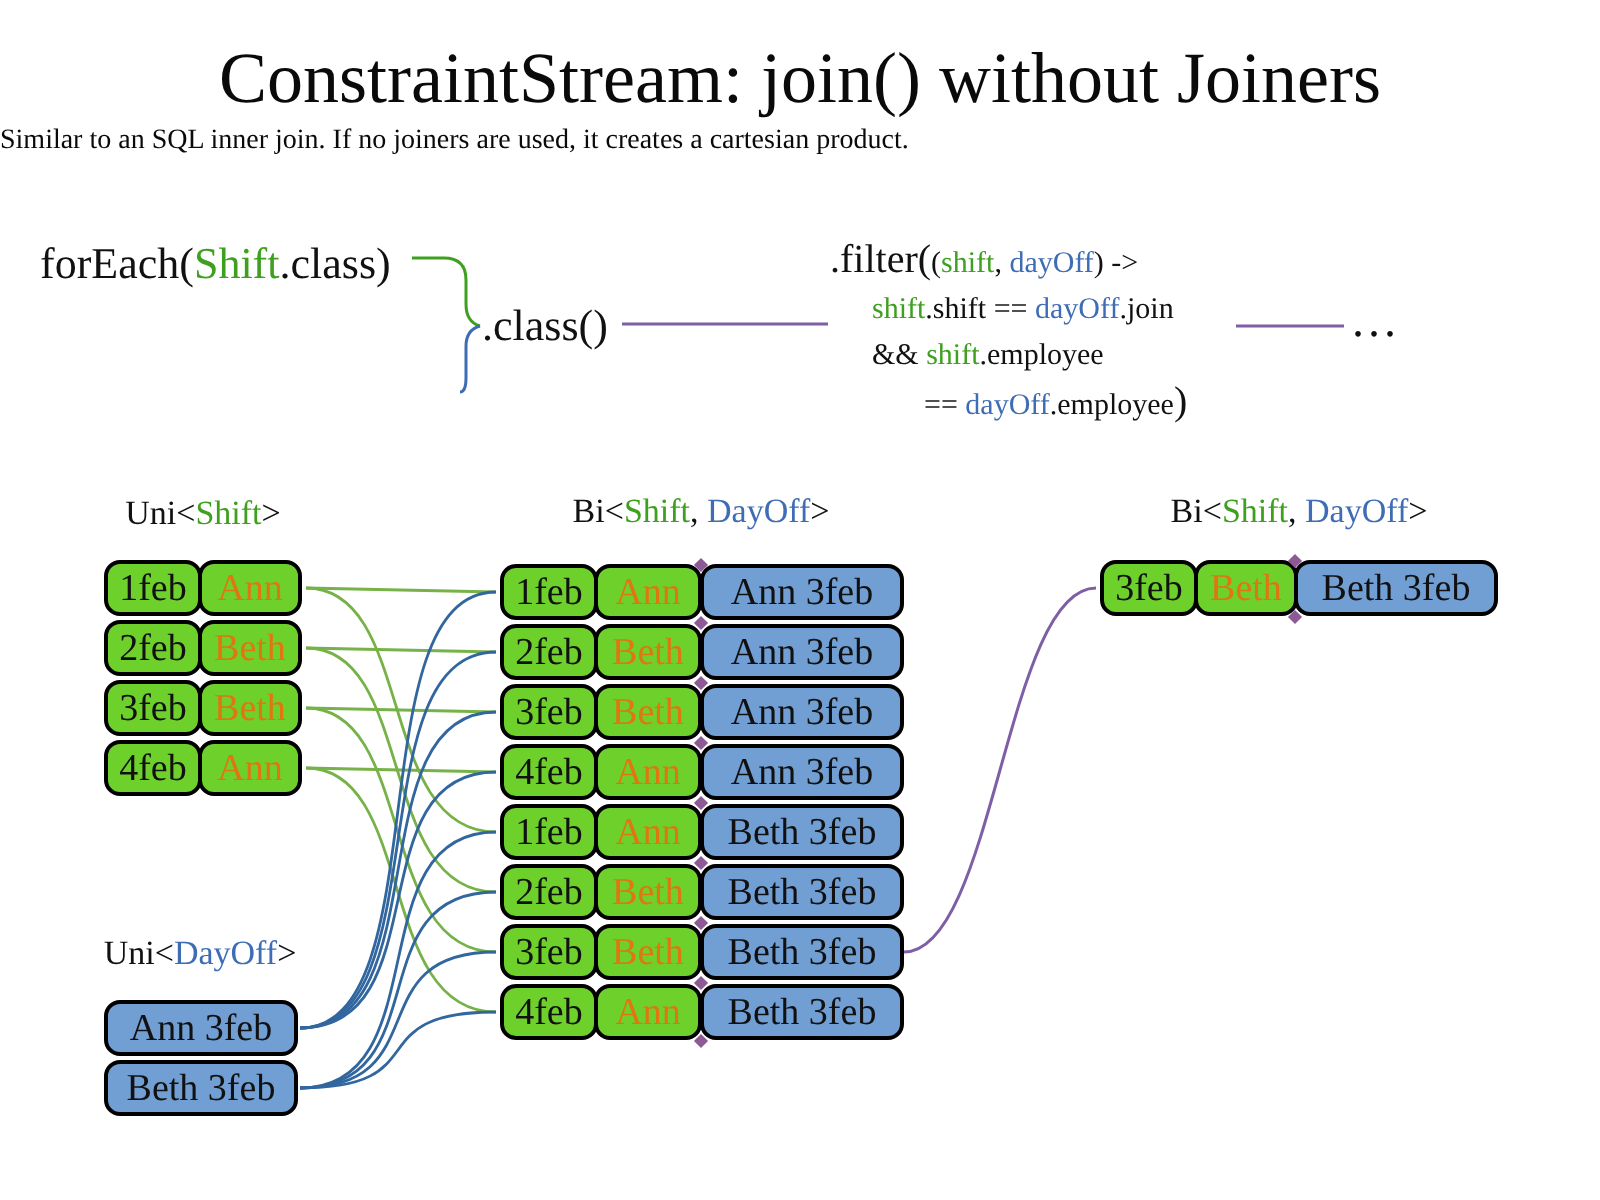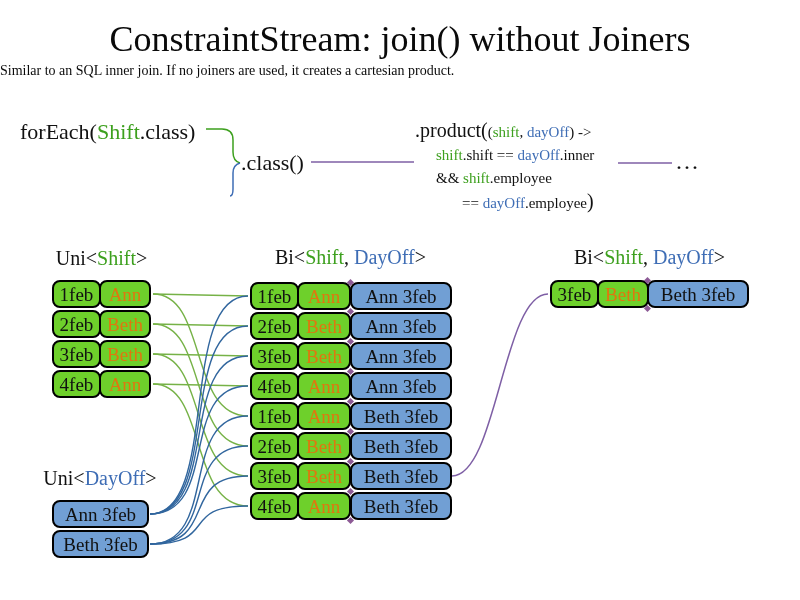--- a/index.html
+++ b/index.html
@@ -15,21 +15,21 @@
   .code-join{left:241px;top:150px;}
   .filter-block{position:absolute;left:415px;top:118px;font-size:15px;white-space:nowrap;}
   .filter-line1{line-height:24px;}
   .filter-line{line-height:23px;}
   .fl2,.fl3{margin-left:21px;}
   .fl4{margin-left:47px;}
   .big{font-size:20px;}
   .ellipsis{position:absolute;left:676px;top:148px;font-size:24px;letter-spacing:2px;}
   .tok-green{color:var(--code-green);}
   .tok-blue{color:var(--code-blue);}
-  .list-label{position:absolute;font-size:20px;text-align:center;white-space:nowrap;}
+  .list-label{position:absolute;font-size:17px;text-align:center;white-space:nowrap;}
   .label-uni-shift{left:52px;top:247px;width:99px;}
   .label-bi-full{left:250px;top:246px;width:201px;}
   .label-bi-result{left:550px;top:246px;width:199px;}
   .label-uni-dayoff{left:30px;top:467px;width:140px;}
   .box{position:absolute;height:28px;box-sizing:border-box;border:2px solid #000;
        border-radius:8px;display:flex;align-items:center;justify-content:center;
        font-size:19px;z-index:2;line-height:1;}
   .box-green{background:var(--box-green);}
   .box-blue{background:var(--box-blue);}
   .txt-orange{color:var(--emp-orange);}
@@ -68,22 +68,22 @@
       <path d="M 311 162 L 414 162" stroke="#7e5fa5" stroke-width="1.5" fill="none"></path>
       <path d="M 618 163 L 672 163" stroke="#7e5fa5" stroke-width="1.5" fill="none"></path>
     </svg>
 
   <div class="code code-foreach-shift"><span>forEach(</span><span class="tok-green">Shift</span><span>.class)</span></div>
 
 
   <div class="code code-join">.class()</div>
 
   <div class="filter-block">
-    <div class="filter-line1"><span class="big">.product(</span><span>(</span><span class="tok-green">shift</span><span>, </span><span class="tok-blue">dayOff</span><span>) -&gt;</span></div>
-    <div class="filter-line fl2"><span class="tok-green">shift</span><span>.shift == </span><span class="tok-blue">dayOff</span><span>.inner</span></div>
+    <div class="filter-line1"><span class="big">.filter(</span><span>(</span><span class="tok-green">shift</span><span>, </span><span class="tok-blue">dayOff</span><span>) -&gt;</span></div>
+    <div class="filter-line fl2"><span class="tok-green">shift</span><span>.shift == </span><span class="tok-blue">dayOff</span><span>.join</span></div>
     <div class="filter-line fl3"><span>&amp;&amp; </span><span class="tok-green">shift</span><span>.employee</span></div>
     <div class="filter-line fl4"><span>== </span><span class="tok-blue">dayOff</span><span>.employee</span><span class="big">)</span></div>
   </div>
 
   <div class="ellipsis">...</div>
 
   <div class="list-label label-uni-shift"><span>Uni&lt;</span><span class="tok-green">Shift</span><span>&gt;</span></div>
 
   <div class="list-label label-bi-full"><span>Bi&lt;</span><span class="tok-green">Shift</span><span>, </span><span class="tok-blue">DayOff</span><span>&gt;</span></div>
 

